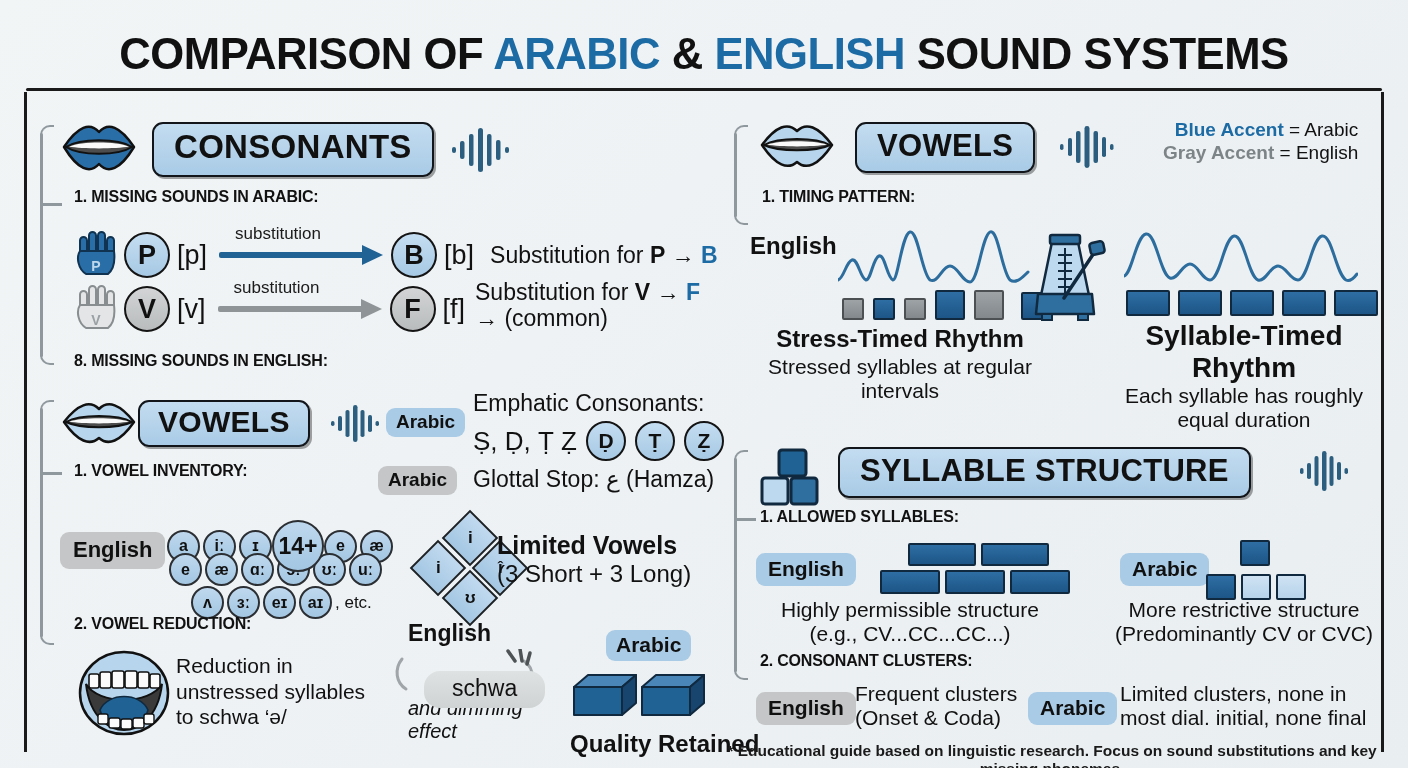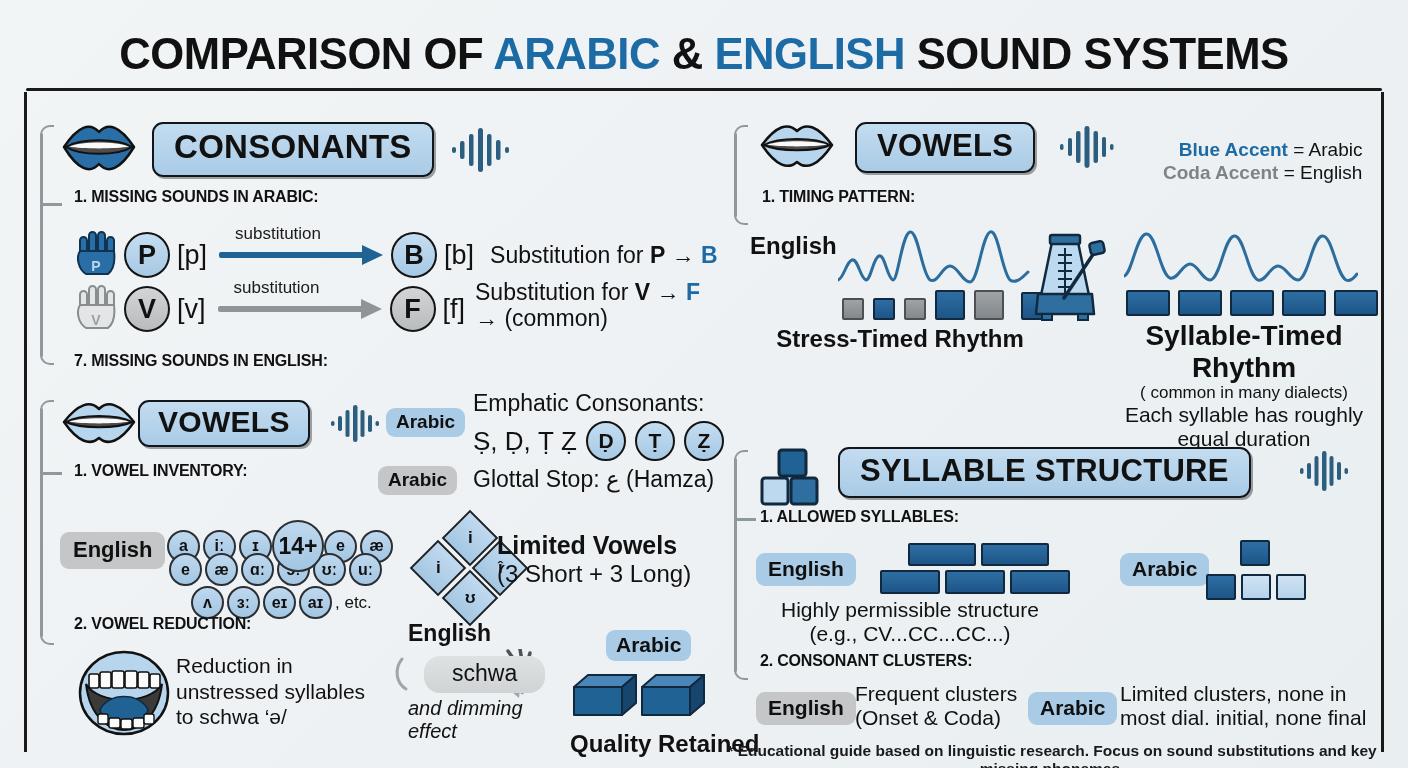--- a/index.html
+++ b/index.html
@@ -96,25 +96,25 @@
   <div class="title-wrap">
     <div class="title">
       <span>COMPARISON OF </span><span class="blue">ARABIC</span><span> &amp; </span><span class="blue">ENGLISH</span><span> SOUND SYSTEMS</span>
     </div>
   </div>
   <div class="title-rule"></div>
   <div class="side-rule-l"></div>
   <div class="side-rule-r"></div>
 
   <div style="position:absolute; left:1163px; top:118px; text-align:right; line-height:1.22;">
-    <div style="font-size:19px;margin-top:20px;">
+    <div style="font-size:19px;">
       <span class="bold" style="color:#1d6ba5;">Blue Accent</span><span> = Arabic</span>
     </div>
     <div style="font-size:19px;">
-      <span class="bold" style="color:#7d8487;">Coda Accent</span><span> = English</span>
+      <span class="bold" style="color:#7d8487;">Gray Accent</span><span> = English</span>
     </div>
   </div>
 
   <div class="bracket" style="left:40px; top:125px; width:24px; height:240px;">
     <div class="vline"></div>
     <div class="cap top"></div>
     <div class="cap bot"></div>
     <div class="arm" style="top:78px;"></div>
   </div>
 
@@ -204,21 +204,21 @@
     <span class="pcircle gray" style="margin-left:2px;">
         <span>F</span>
       </span>
     <span class="brk" style="margin-left:7px;">[f]</span>
   </div>
   <div style="position:absolute; left:475px; top:280px; font-size:23px; line-height:1.12; white-space:nowrap;">
     <div><span>Substitution for </span><span class="bold">V</span><span> → </span><span class="bold" style="color:#1d6ba5;">F</span></div>
     <div>→ (common)</div>
   </div>
 
-  <div class="numhead" style="position:absolute; left:74px; top:352px;">7. MISSING SOUNDS IN ENGLISH:</div>
+  <div class="numhead" style="position:absolute; left:74px; top:352px;">8. MISSING SOUNDS IN ENGLISH:</div>
 
   <div class="bracket" style="left:40px; top:400px; width:24px; height:245px;">
     <div class="vline"></div>
     <div class="cap top"></div>
     <div class="cap bot"></div>
     <div class="arm" style="top:72px;"></div>
   </div>
 
   <div style="position:absolute; left:60px; top:398px;">
     <svg width="78" height="50" viewBox="0 0 78 50">
@@ -343,21 +343,21 @@
       <svg style="position:absolute; left:-14px; top:-2px;" width="160" height="62" viewBox="0 0 160 62">
         <path d="M8 10 C0 20 2 34 12 40" fill="none" stroke="#9fa5a8" stroke-width="3" stroke-linecap="round"></path>
         <path d="M130 12 C142 20 140 36 128 44" fill="none" stroke="#9fa5a8" stroke-width="3" stroke-linecap="round"></path>
         <path d="M126 40 l-8 3 l7 6 z" fill="#9fa5a8"></path>
         <g stroke="#4e5356" stroke-width="3.5" stroke-linecap="round">
           <line x1="114" y1="2" x2="121" y2="12"></line>
           <line x1="126" y1="0" x2="128" y2="12"></line>
           <line x1="136" y1="4" x2="133" y2="15"></line>
         </g>
       </svg>
-      <span style="position:absolute; left:16px; top:5px; background:linear-gradient(180deg,#dfe2e3,#cfd3d4); border-radius:16px; padding:4px 28px 6px; font-size:23px;">schwa</span>
+      <span style="position:absolute; left:16px; top:20px; background:linear-gradient(180deg,#dfe2e3,#cfd3d4); border-radius:16px; padding:4px 28px 6px; font-size:23px;">schwa</span>
     </div>
     <div style="font-size:20px; line-height:1.15; text-align:left; width:140px; margin-top:2px; white-space:pre-line;font-style:italic;">and dimming
 effect</div>
   </div>
 
   <div style="position:absolute; left:570px; top:630px;">
     <span class="tag blue" style="margin-left:36px; font-size:21px;">Arabic</span>
     <div style="margin-top:8px;">
       <svg width="140" height="56" viewBox="0 0 140 56">
         <g stroke="#10293f" stroke-width="2" stroke-linejoin="round">
@@ -456,25 +456,26 @@
   <div style="position:absolute; left:1126px; top:290px; display:flex; align-items:flex-end; gap:8px;">
     <span class="sq dark" style="width:44px;height:26px;"></span>
     <span class="sq dark" style="width:44px;height:26px;"></span>
     <span class="sq dark" style="width:44px;height:26px;"></span>
     <span class="sq dark" style="width:44px;height:26px;"></span>
     <span class="sq dark" style="width:44px;height:26px;"></span>
   </div>
 
   <div style="position:absolute; left:760px; top:325px; width:280px; text-align:center;">
     <div class="bold" style="font-size:24px;">Stress-Timed Rhythm</div>
+    <div style="font-size:21px; line-height:1.14; white-space:pre-line; margin-top:2px;">Stressed syllables at regular
+intervals</div>
   </div>
 
   <div style="position:absolute; left:1104px; top:320px; width:280px; text-align:center;">
     <div class="bold" style="font-size:28px;">Syllable-Timed Rhythm</div>
-    <div style="font-size:17px; line-height:1.1;">( common in many dialects)</div>
     <div style="font-size:21px; line-height:1.14; white-space:pre-line;">Each syllable has roughly
 equal duration</div>
   </div>
 
   <div class="bracket" style="left:734px; top:450px; width:24px; height:230px;">
     <div class="vline"></div>
     <div class="cap top"></div>
     <div class="cap bot"></div>
     <div class="arm" style="top:68px;"></div>
   </div>
@@ -526,20 +527,22 @@
   <div style="position:absolute; left:1206px; top:540px;">
     <div style="margin-left:34px;">
       <span class="sq dark" style="display:inline-block;width:30px;height:26px;"></span>
     </div>
     <div style="display:flex; gap:5px; margin-top:4px;">
       <span class="sq dark" style="width:30px;height:26px;"></span>
       <span class="sq light" style="width:30px;height:26px;"></span>
       <span class="sq light" style="width:30px;height:26px;"></span>
     </div>
   </div>
+  <div style="position:absolute; left:1094px; top:598px; width:300px; text-align:center; font-size:21px; line-height:1.15; white-space:pre-line;">More restrictive structure
+(Predominantly CV or CVC)</div>
 
   <div class="numhead" style="position:absolute; left:760px; top:652px;">2. CONSONANT CLUSTERS:</div>
 
   <span class="tag gray" style="position:absolute; left:756px; top:692px; font-size:21px; padding:4px 12px 5px;">English</span>
   <div style="position:absolute; left:855px; top:682px; font-size:21px; line-height:1.15; white-space:pre-line;">Frequent clusters
 (Onset &amp; Coda)</div>
 
   <span class="tag blue" style="position:absolute; left:1028px; top:692px; font-size:21px; padding:4px 12px 5px;">Arabic</span>
   <div style="position:absolute; left:1120px; top:682px; font-size:21px; line-height:1.15; white-space:pre-line;">Limited clusters, none in
 most dial. initial, none final</div>

